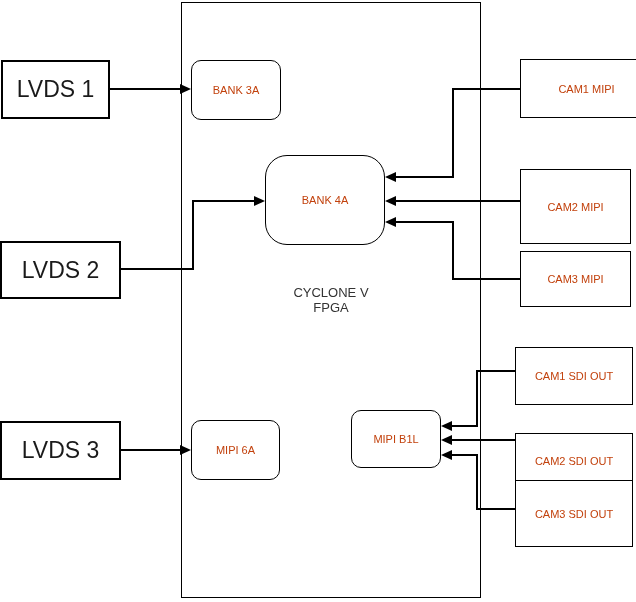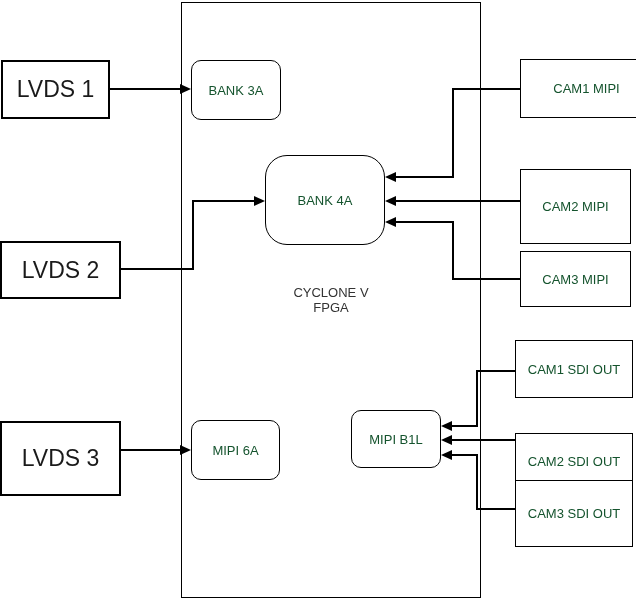--- a/index.html
+++ b/index.html
@@ -3,21 +3,21 @@
 <meta charset="utf-8">
 <style>
   html,body { margin:0; padding:0; background:#ffffff; }
   .canvas {
     position:relative; width:636px; height:602px; background:#ffffff;
     font-family:"Liberation Sans", sans-serif; overflow:hidden;
   }
   .box {
     position:absolute; background:#ffffff; border:1.5px solid #000000;
     box-sizing:border-box; display:flex; align-items:center; justify-content:center;
-    font-size:13px; color:#14532d; text-align:center; white-space:nowrap;
+    font-size:11px; color:#c2410c; text-align:center; white-space:nowrap;
   }
   .lvds { border-width:2px; font-size:23px; color:#1a1a1a;align-items:center; }
   .rounded { border-radius:10px; }
   .bank4a { border-radius:22px; }
   .fpga {
     position:absolute; left:181px; top:2px; width:300px; height:596px;
     border:1.5px solid #000000; box-sizing:border-box; background:transparent;
   }
   .fpga-label {
     position:absolute; left:256px; top:285px; width:150px;
@@ -41,21 +41,21 @@
     <div>CYCLONE V</div>
     <div>FPGA</div>
   </div>
 
   <div class="box lvds" style="left:1px;top:60px;width:109px;height:59px">
     <span>LVDS 1</span>
   </div>
   <div class="box lvds" style="left:0px;top:241px;width:121px;height:58px">
     <span>LVDS 2</span>
   </div>
-  <div class="box lvds" style="left:0px;top:421px;width:121px;height:75px">
+  <div class="box lvds" style="left:0px;top:421px;width:121px;height:59px">
     <span>LVDS 3</span>
   </div>
 
   <div class="box rounded" style="left:191px;top:60px;width:90px;height:60px">
     <span>BANK 3A</span>
   </div>
   <div class="box bank4a" style="left:265px;top:155px;width:120px;height:90px">
     <span>BANK 4A</span>
   </div>
   <div class="box rounded" style="left:191px;top:420px;width:89px;height:60px">
@@ -68,21 +68,21 @@
   <div class="box" style="left:520px;top:59px;width:133px;height:59px">
     <span>CAM1 MIPI</span>
   </div>
   <div class="box" style="left:520px;top:169px;width:111px;height:75px">
     <span>CAM2 MIPI</span>
   </div>
   <div class="box" style="left:520px;top:251px;width:111px;height:56px">
     <span>CAM3 MIPI</span>
   </div>
 
-  <div class="box" style="left:515px;top:340px;width:118px;height:58px">
+  <div class="box" style="left:515px;top:347px;width:118px;height:58px">
     <span>CAM1 SDI OUT</span>
   </div>
   <div class="box" style="left:515px;top:433px;width:118px;height:56px">
     <span>CAM2 SDI OUT</span>
   </div>
   <div class="box" style="left:515px;top:480px;width:118px;height:67px">
     <span>CAM3 SDI OUT</span>
   </div>
 
   <div class="seg" style="left:110px;top:88px;width:72px;height:2px"></div>

